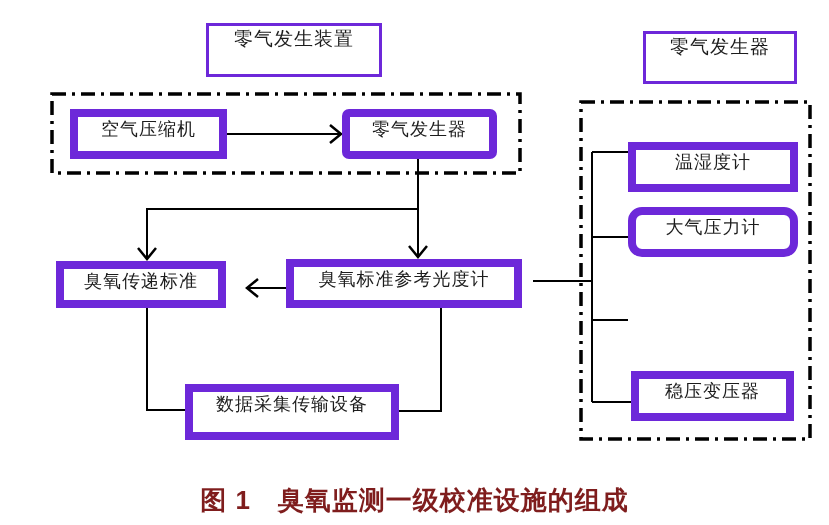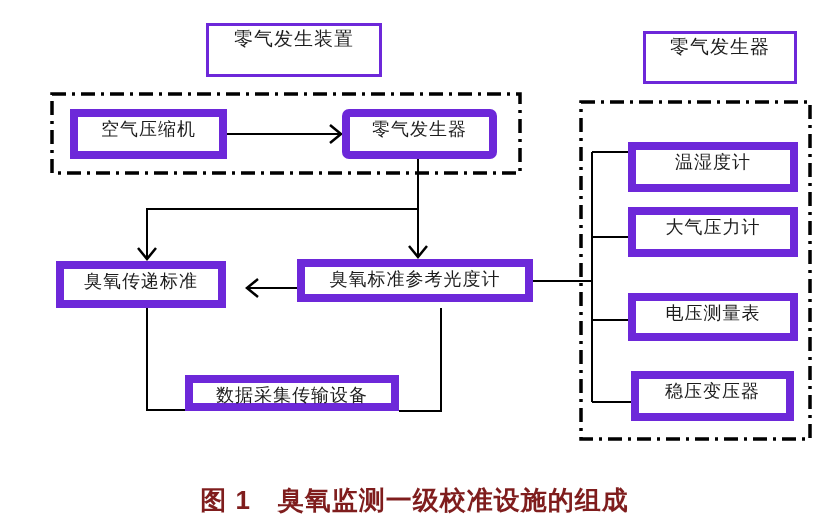--- a/index.html
+++ b/index.html
@@ -35,24 +35,24 @@
   }
   .node.title-node {
     border-width: 3px;
     font-size: 19px;
   }
   .node-zero-gas-device      { left:206px; top:23px;  width:176px; height:54px; }
   .node-aux-equipment        { left:643px; top:31px;  width:154px; height:53px; }
   .node-air-compressor       { left:70px;  top:109px; width:157px; height:50px; }
   .node-zero-gas-generator   { left:342px; top:109px; width:155px; height:50px;border-radius:7px; }
   .node-ozone-transfer       { left:56px;  top:261px; width:170px; height:47px; }
-  .node-ozone-srp            { left:297px; top:259px; width:236px; height:43px; }
-  .node-data-acquisition     { left:185px; top:375px; width:214px; height:36px; }
+  .node-ozone-srp            { left:286px; top:259px; width:236px; height:49px; }
+  .node-data-acquisition     { left:185px; top:384px; width:214px; height:56px; }
   .node-hygrothermograph     { left:628px; top:120px; width:170px; height:50px;margin-top:22px; }
-  .node-barometer            { left:628px; top:207px; width:170px; height:50px; }
+  .node-barometer            { left:628px; top:207px; width:170px; height:50px;border-radius:14px; }
   .node-voltmeter            { left:628px; top:293px; width:170px; height:48px; }
   .node-voltage-stabilizer   { left:631px; top:371px; width:163px; height:50px;font-family:Liberation Mono, monospace; }
   .figure-caption {
     position: absolute;
     left: 0;
     top: 483px;
     width: 829px;
     text-align: center;
     font-family: "Liberation Sans", "DejaVu Sans", sans-serif;
     font-weight: 700;
@@ -128,23 +128,20 @@
   </div>
 
   <div class="node node-hygrothermograph">
     <span>温湿度计</span>
   </div>
 
   <div class="node node-barometer">
     <span>大气压力计</span>
   </div>
 
-  <div class="node node-voltmeter">
-    <span>电压测量表</span>
-  </div>
 
   <div class="node node-voltage-stabilizer">
     <span>稳压变压器</span>
   </div>
 
   <div class="figure-caption">图 1　臭氧监测一级校准设施的组成</div>
 
 </div>
 
 </body></html>

